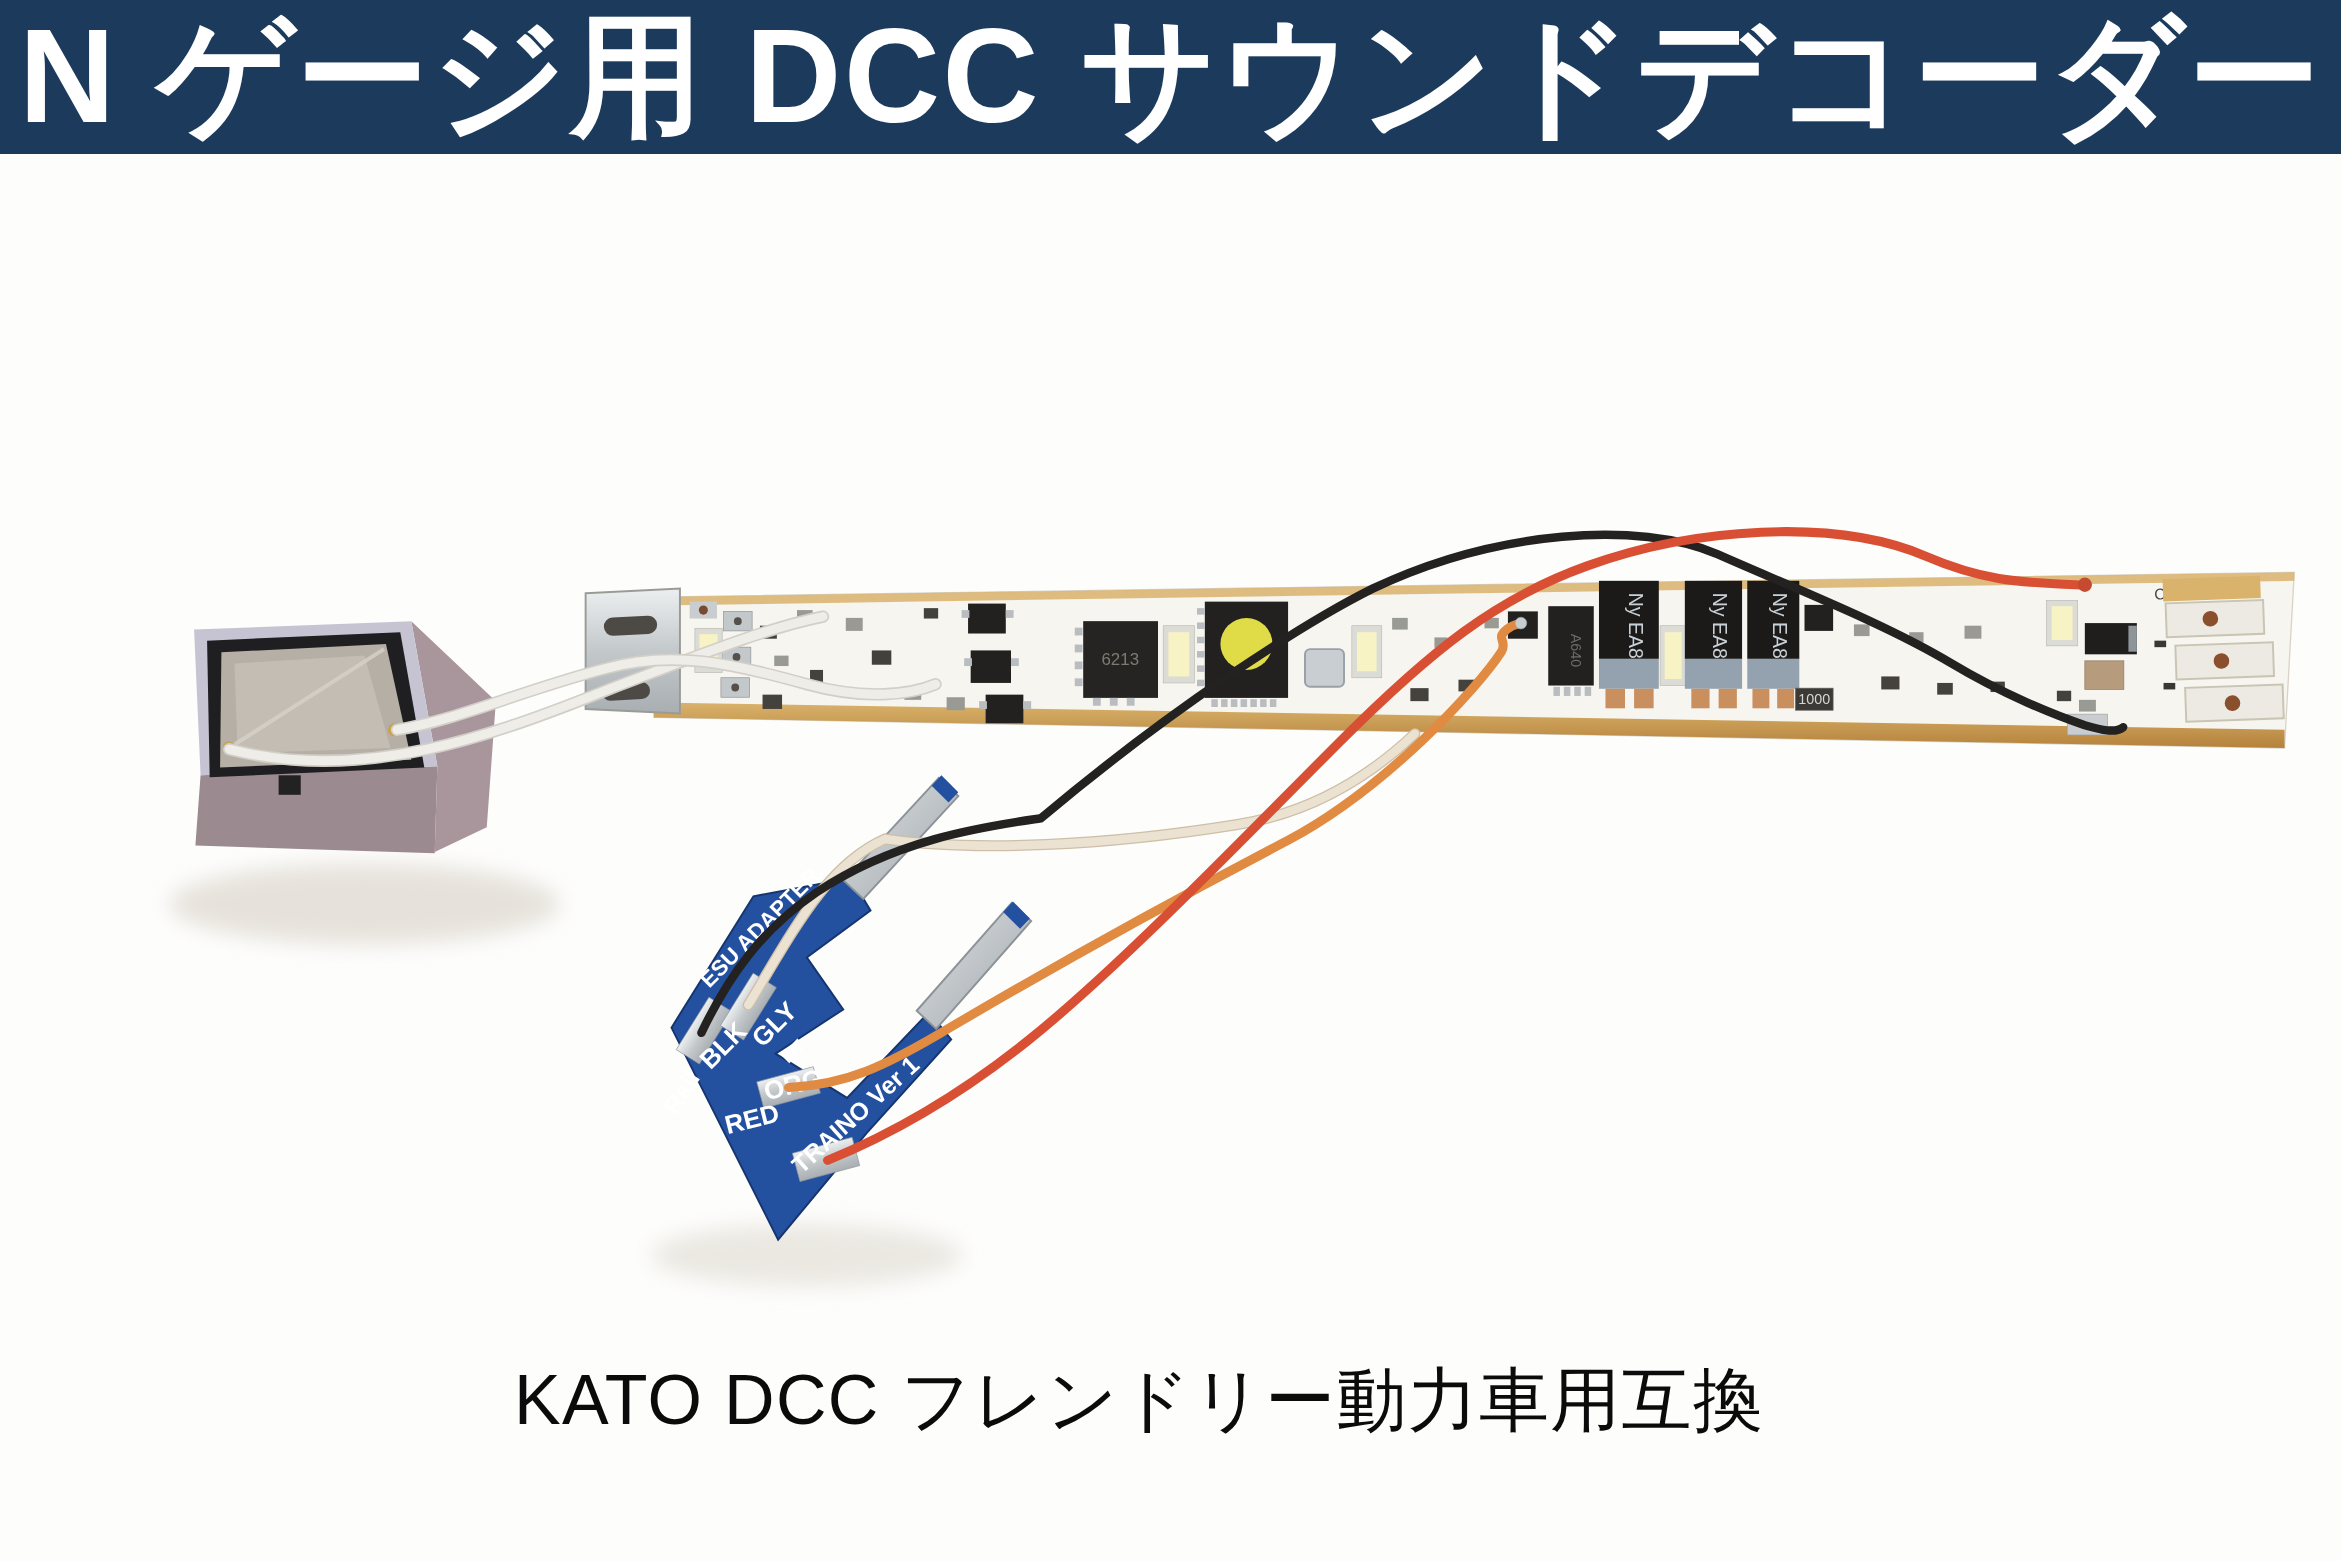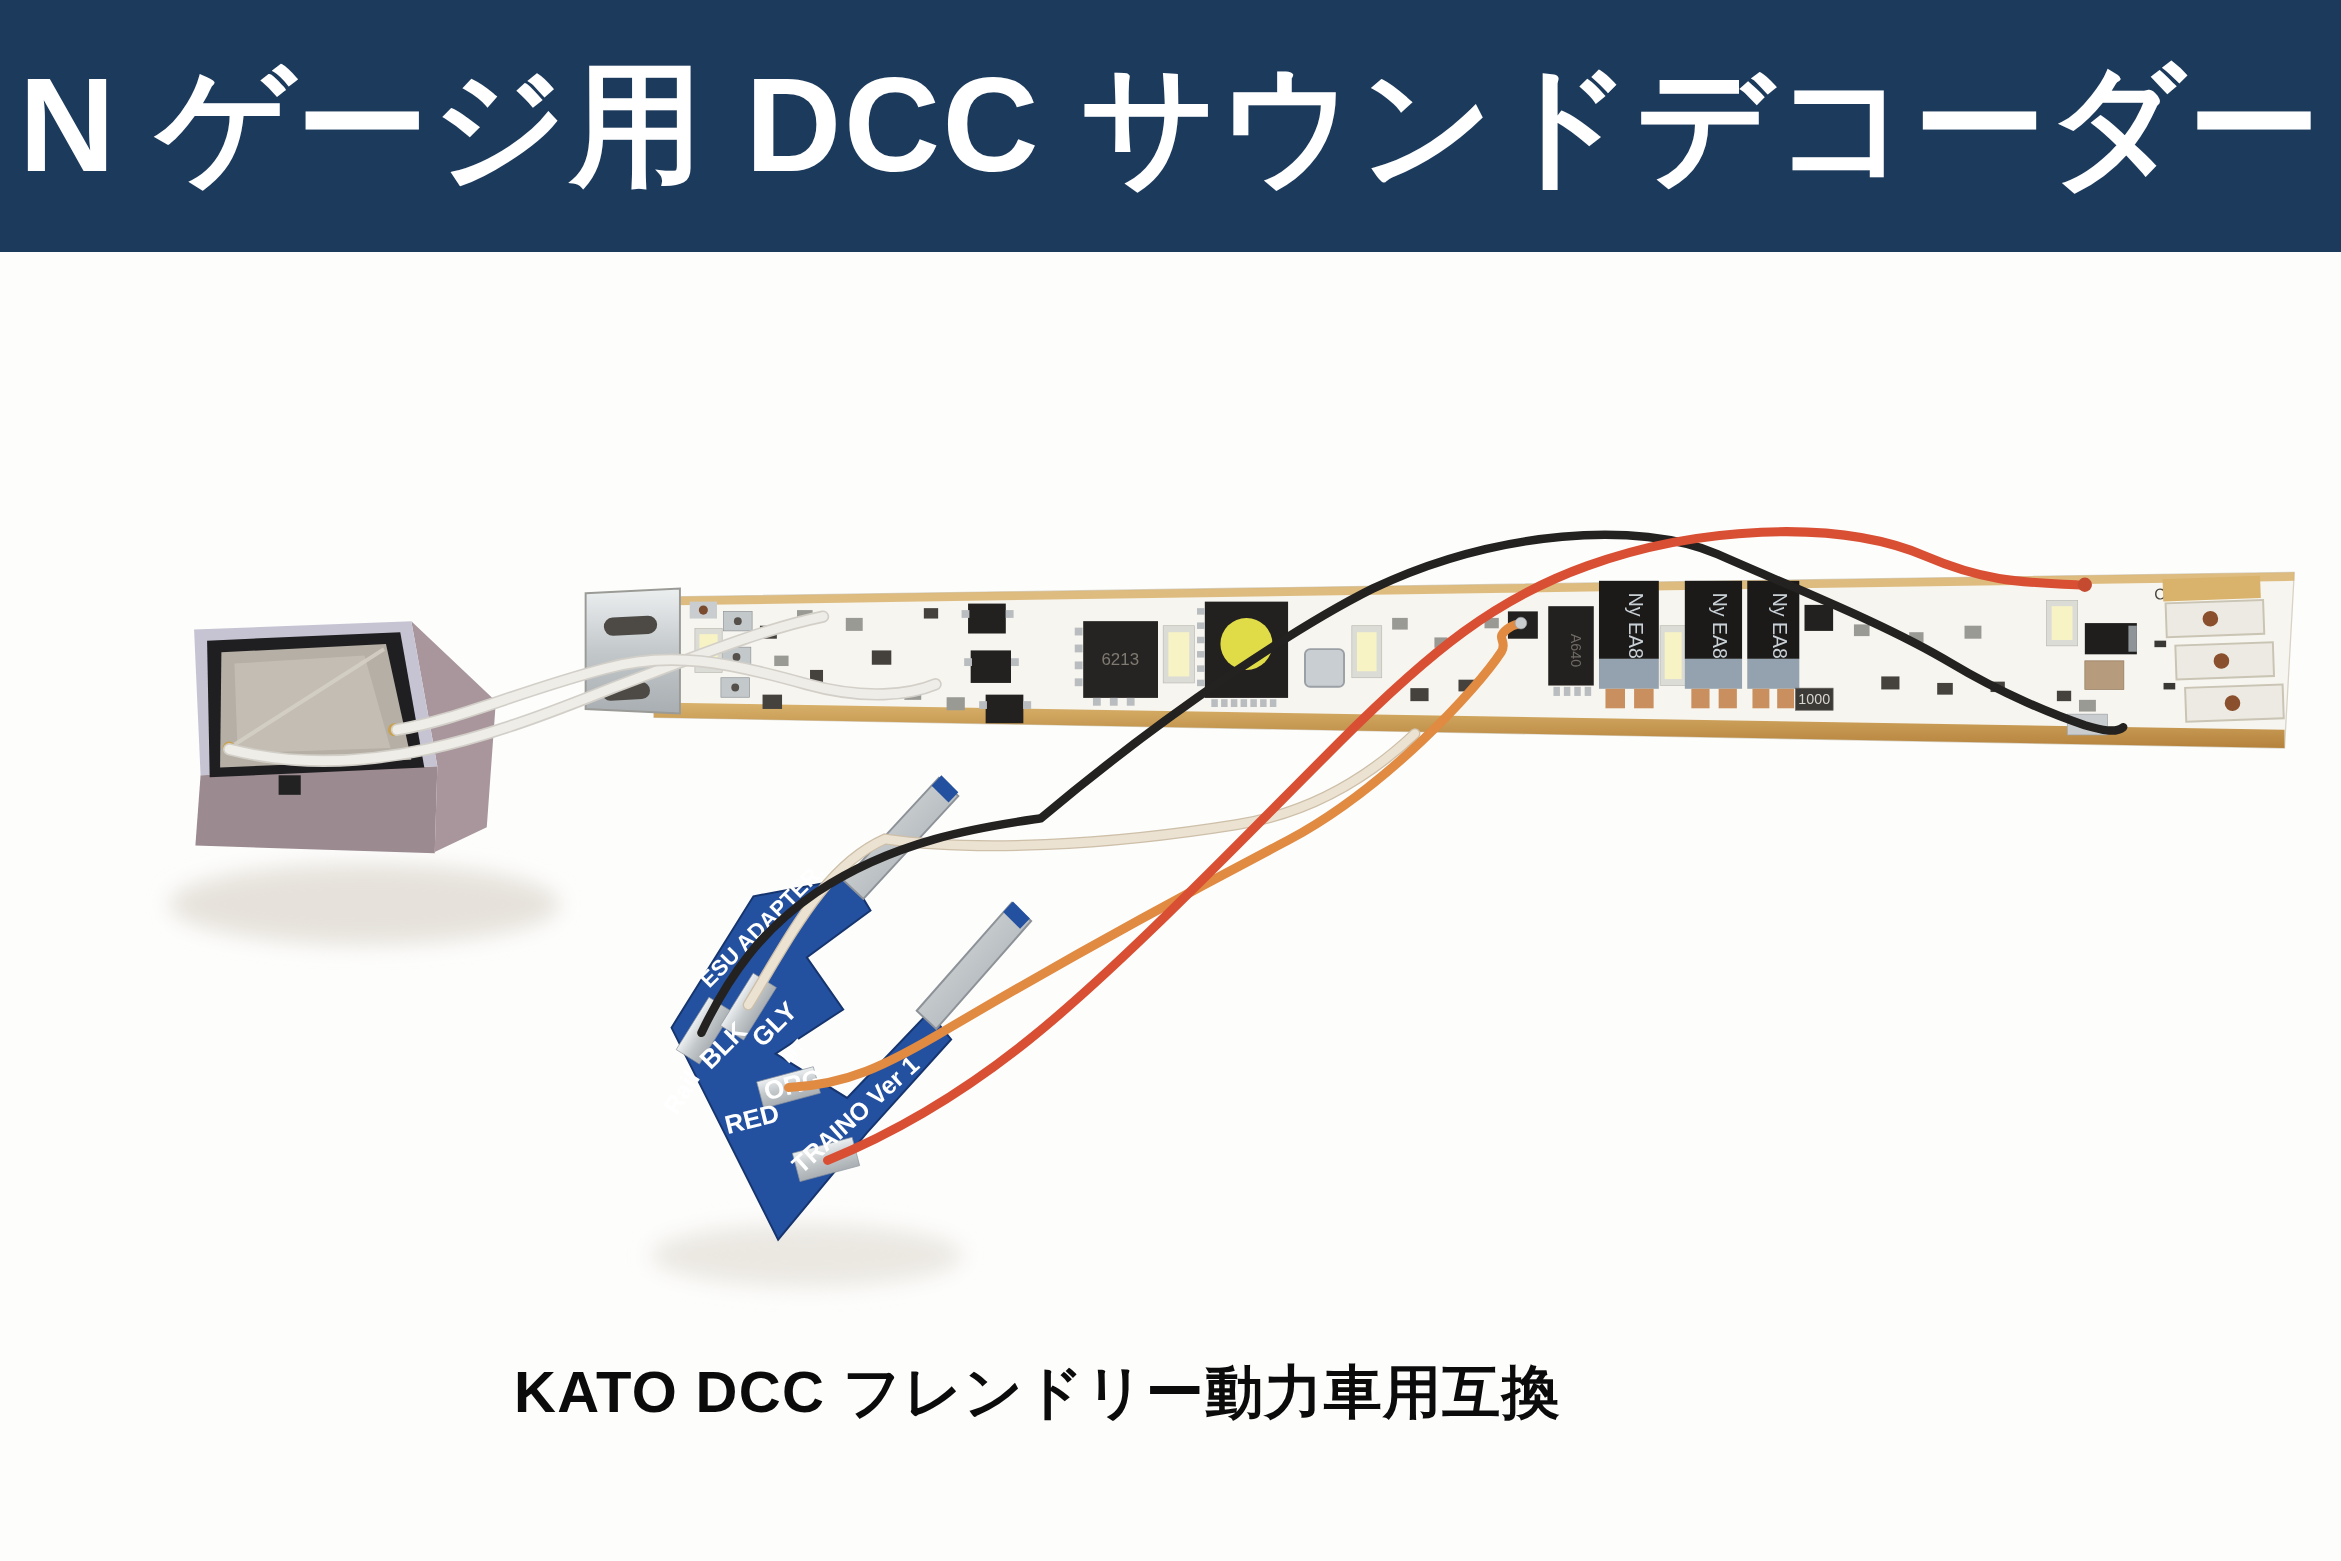--- a/index.html
+++ b/index.html
@@ -4,26 +4,26 @@
 <style>
   :root{
     --banner_bg:#1c3a5c; --banner_text:#ffffff; --caption_text:#0b0b0b;
     --pcb_white:#f7f5ef; --adapter_blue:#2450a0;
     --wire_white:#efede8; --wire_gray:#ece2d2; --wire_black:#232220;
     --wire_orange:#e08a42; --wire_red:#d94f33;
   }
   html,body{margin:0;padding:0;background:#ffffff;}
   #stage{position:relative;width:2342px;height:1561px;background:#fdfdfc;overflow:hidden;
          font-family:"Liberation Sans","DejaVu Sans",sans-serif;}
-  #banner{position:absolute;left:0;top:0;width:2342px;height:252px;background:var(--banner_bg);
+  #banner{position:absolute;left:0;top:0;width:2342px;height:154px;background:var(--banner_bg);
           display:flex;align-items:center;justify-content:center;}
   #banner .title{color:var(--banner_text);font-size:133px;font-weight:800;letter-spacing:2.6px;white-space:nowrap;}
   #photo{position:absolute;left:0;top:0;width:2342px;height:1561px;}
   #caption{position:absolute;left:514px;top:1354px;color:var(--caption_text);
-           font-size:58px;font-weight:700;letter-spacing:1.3px;white-space:nowrap;}
+           font-size:70px;font-weight:400;letter-spacing:1.3px;white-space:nowrap;}
   text{font-family:"Liberation Sans","DejaVu Sans",sans-serif;}
   .silk{fill:#ffffff;font-weight:bold;}
 </style>
 </head>
 <body>
 
 <div id="stage">
 
   <svg id="photo" viewBox="0 0 3600 2400">
     <defs>

